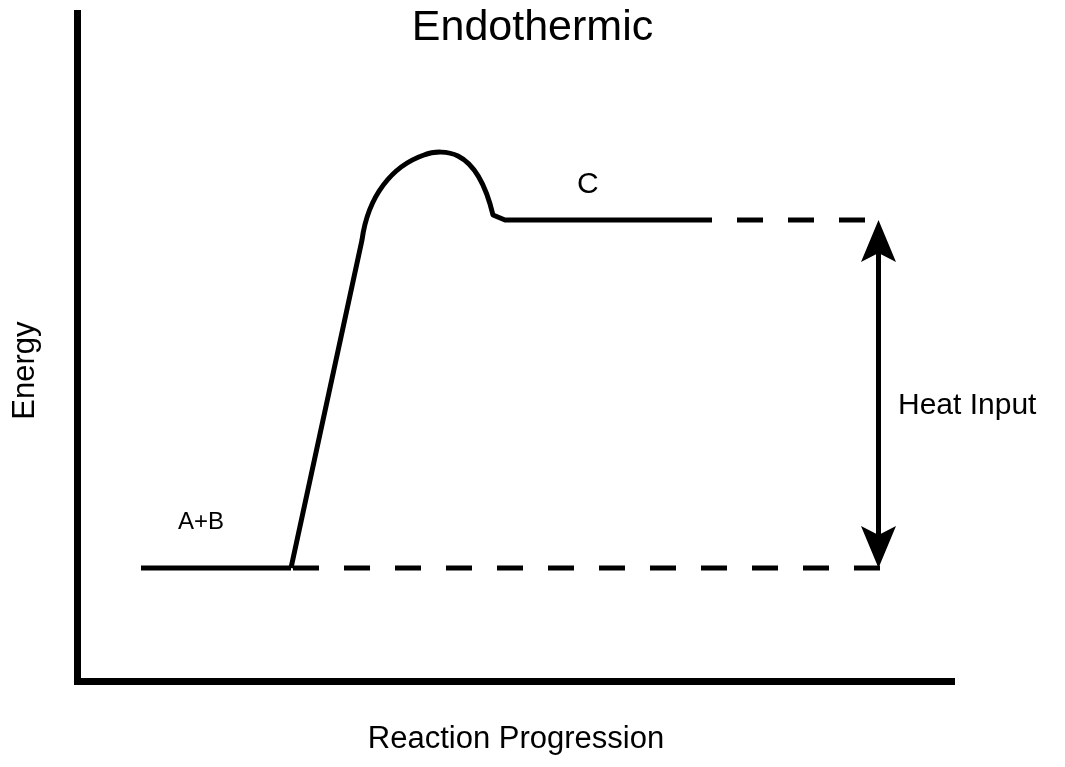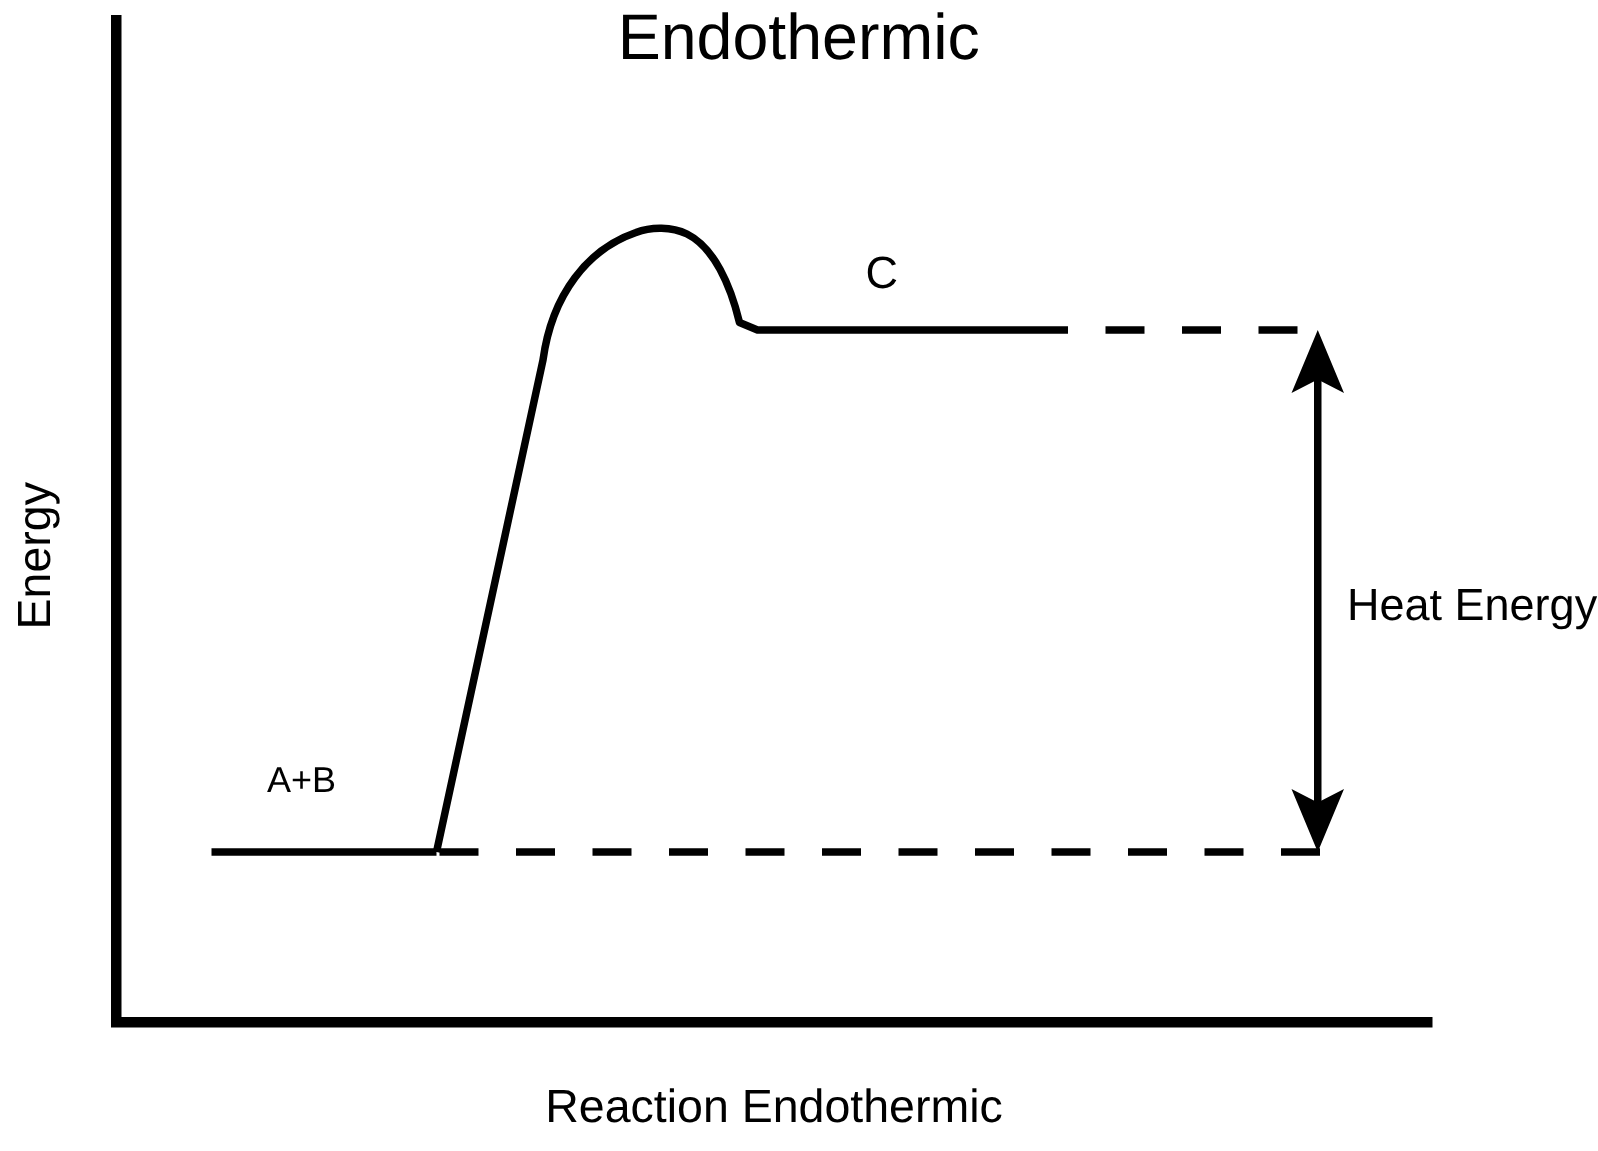--- a/index.html
+++ b/index.html
@@ -93,23 +93,23 @@
 
     <g>
       <line x1="878.5" y1="228" x2="878.5" y2="560" stroke="#000000" stroke-width="5"></line>
       <polygon points="878.5,220 896,262 878.5,253 861,262" fill="#000000"></polygon>
       <polygon points="878.5,568 896,526 878.5,535 861,526" fill="#000000"></polygon>
     </g>
   </svg>
 
   <div class="lbl" id="title">Endothermic</div>
 
-  <div class="lbl" id="xlabel">Reaction Endothermic</div>
+  <div class="lbl" id="xlabel">Reaction Progression</div>
 
   <div class="lbl" id="ylabel">Energy</div>
 
   <div class="lbl" id="reactant-label">A+B</div>
 
   <div class="lbl" id="product-label">C</div>
 
-  <div class="lbl" id="heat-label">Heat Energy</div>
+  <div class="lbl" id="heat-label">Heat Input</div>
 
 </div>
 
 </body></html>

